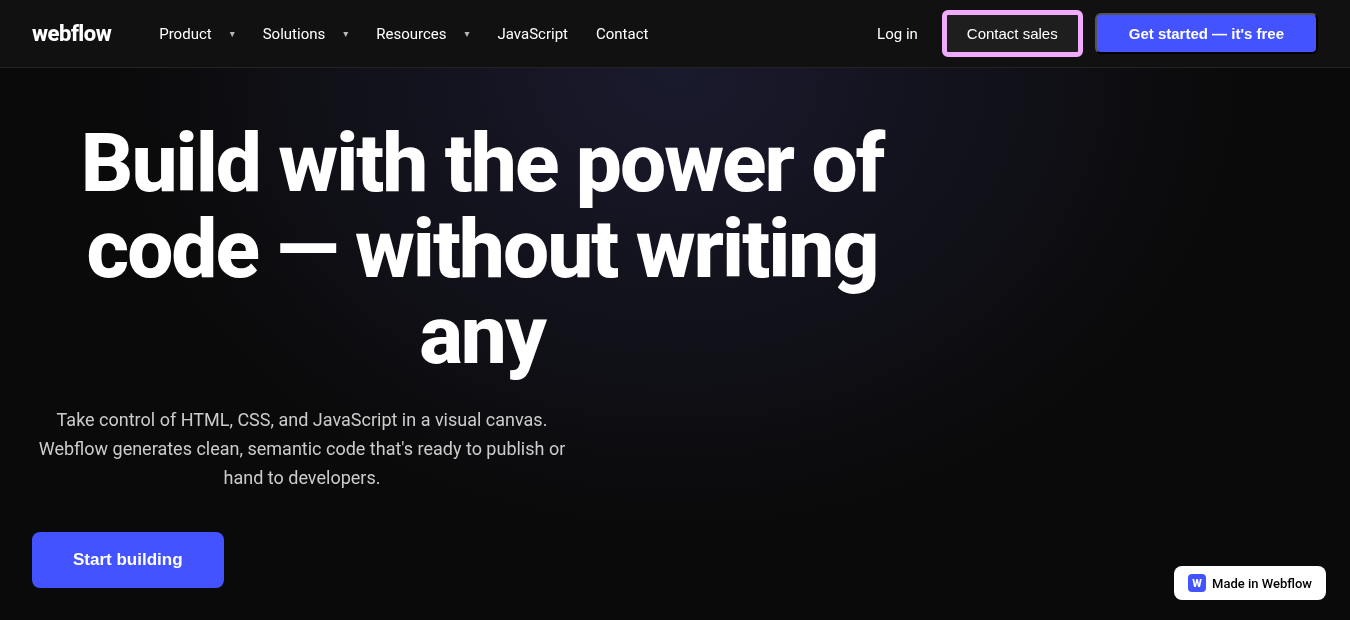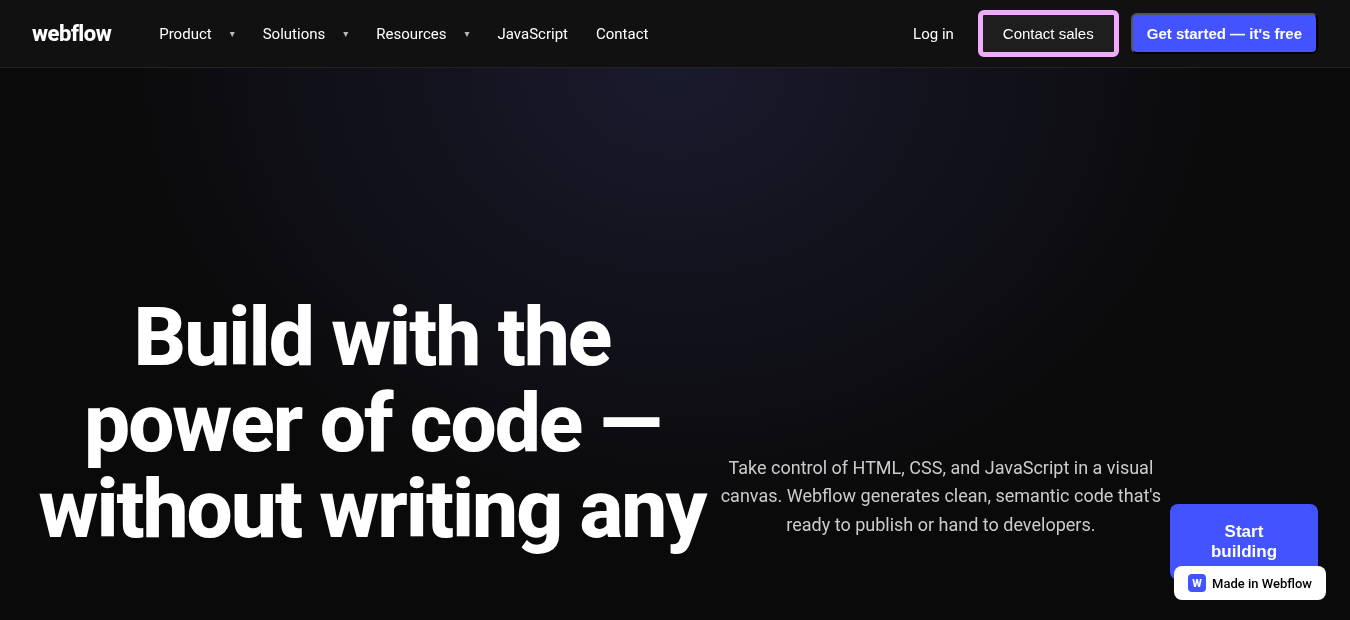--- a/index.html
+++ b/index.html
@@ -88,33 +88,33 @@
       padding: 10px 20px;
       border-radius: 6px;
       font-size: 15px;
       font-weight: 500;
       cursor: pointer;
     }
 
     .nav-cta {
       background-color: #4353ff;
       color: #ffffff;
-      padding: 10px 14px;
+      padding: 10px 32px;
       border-radius: 6px;
       font-size: 15px;
       font-weight: 600;
       cursor: pointer;
       white-space: nowrap;
     }
 
     
     .hero {
       display: flex;
-      flex-direction: row;
-      align-items: flex-end;
+      flex-direction: column;
+      align-items: flex-start;
       justify-content: center;
       text-align: center;
       padding: 60px 32px 40px;
       height: calc(620px - 68px);
       background: radial-gradient(ellipse at center top, #1a1a2e 0%, #0a0a0a 60%);
       position: relative;
     }
 
     .hero-title {
       font-size: 82px;

